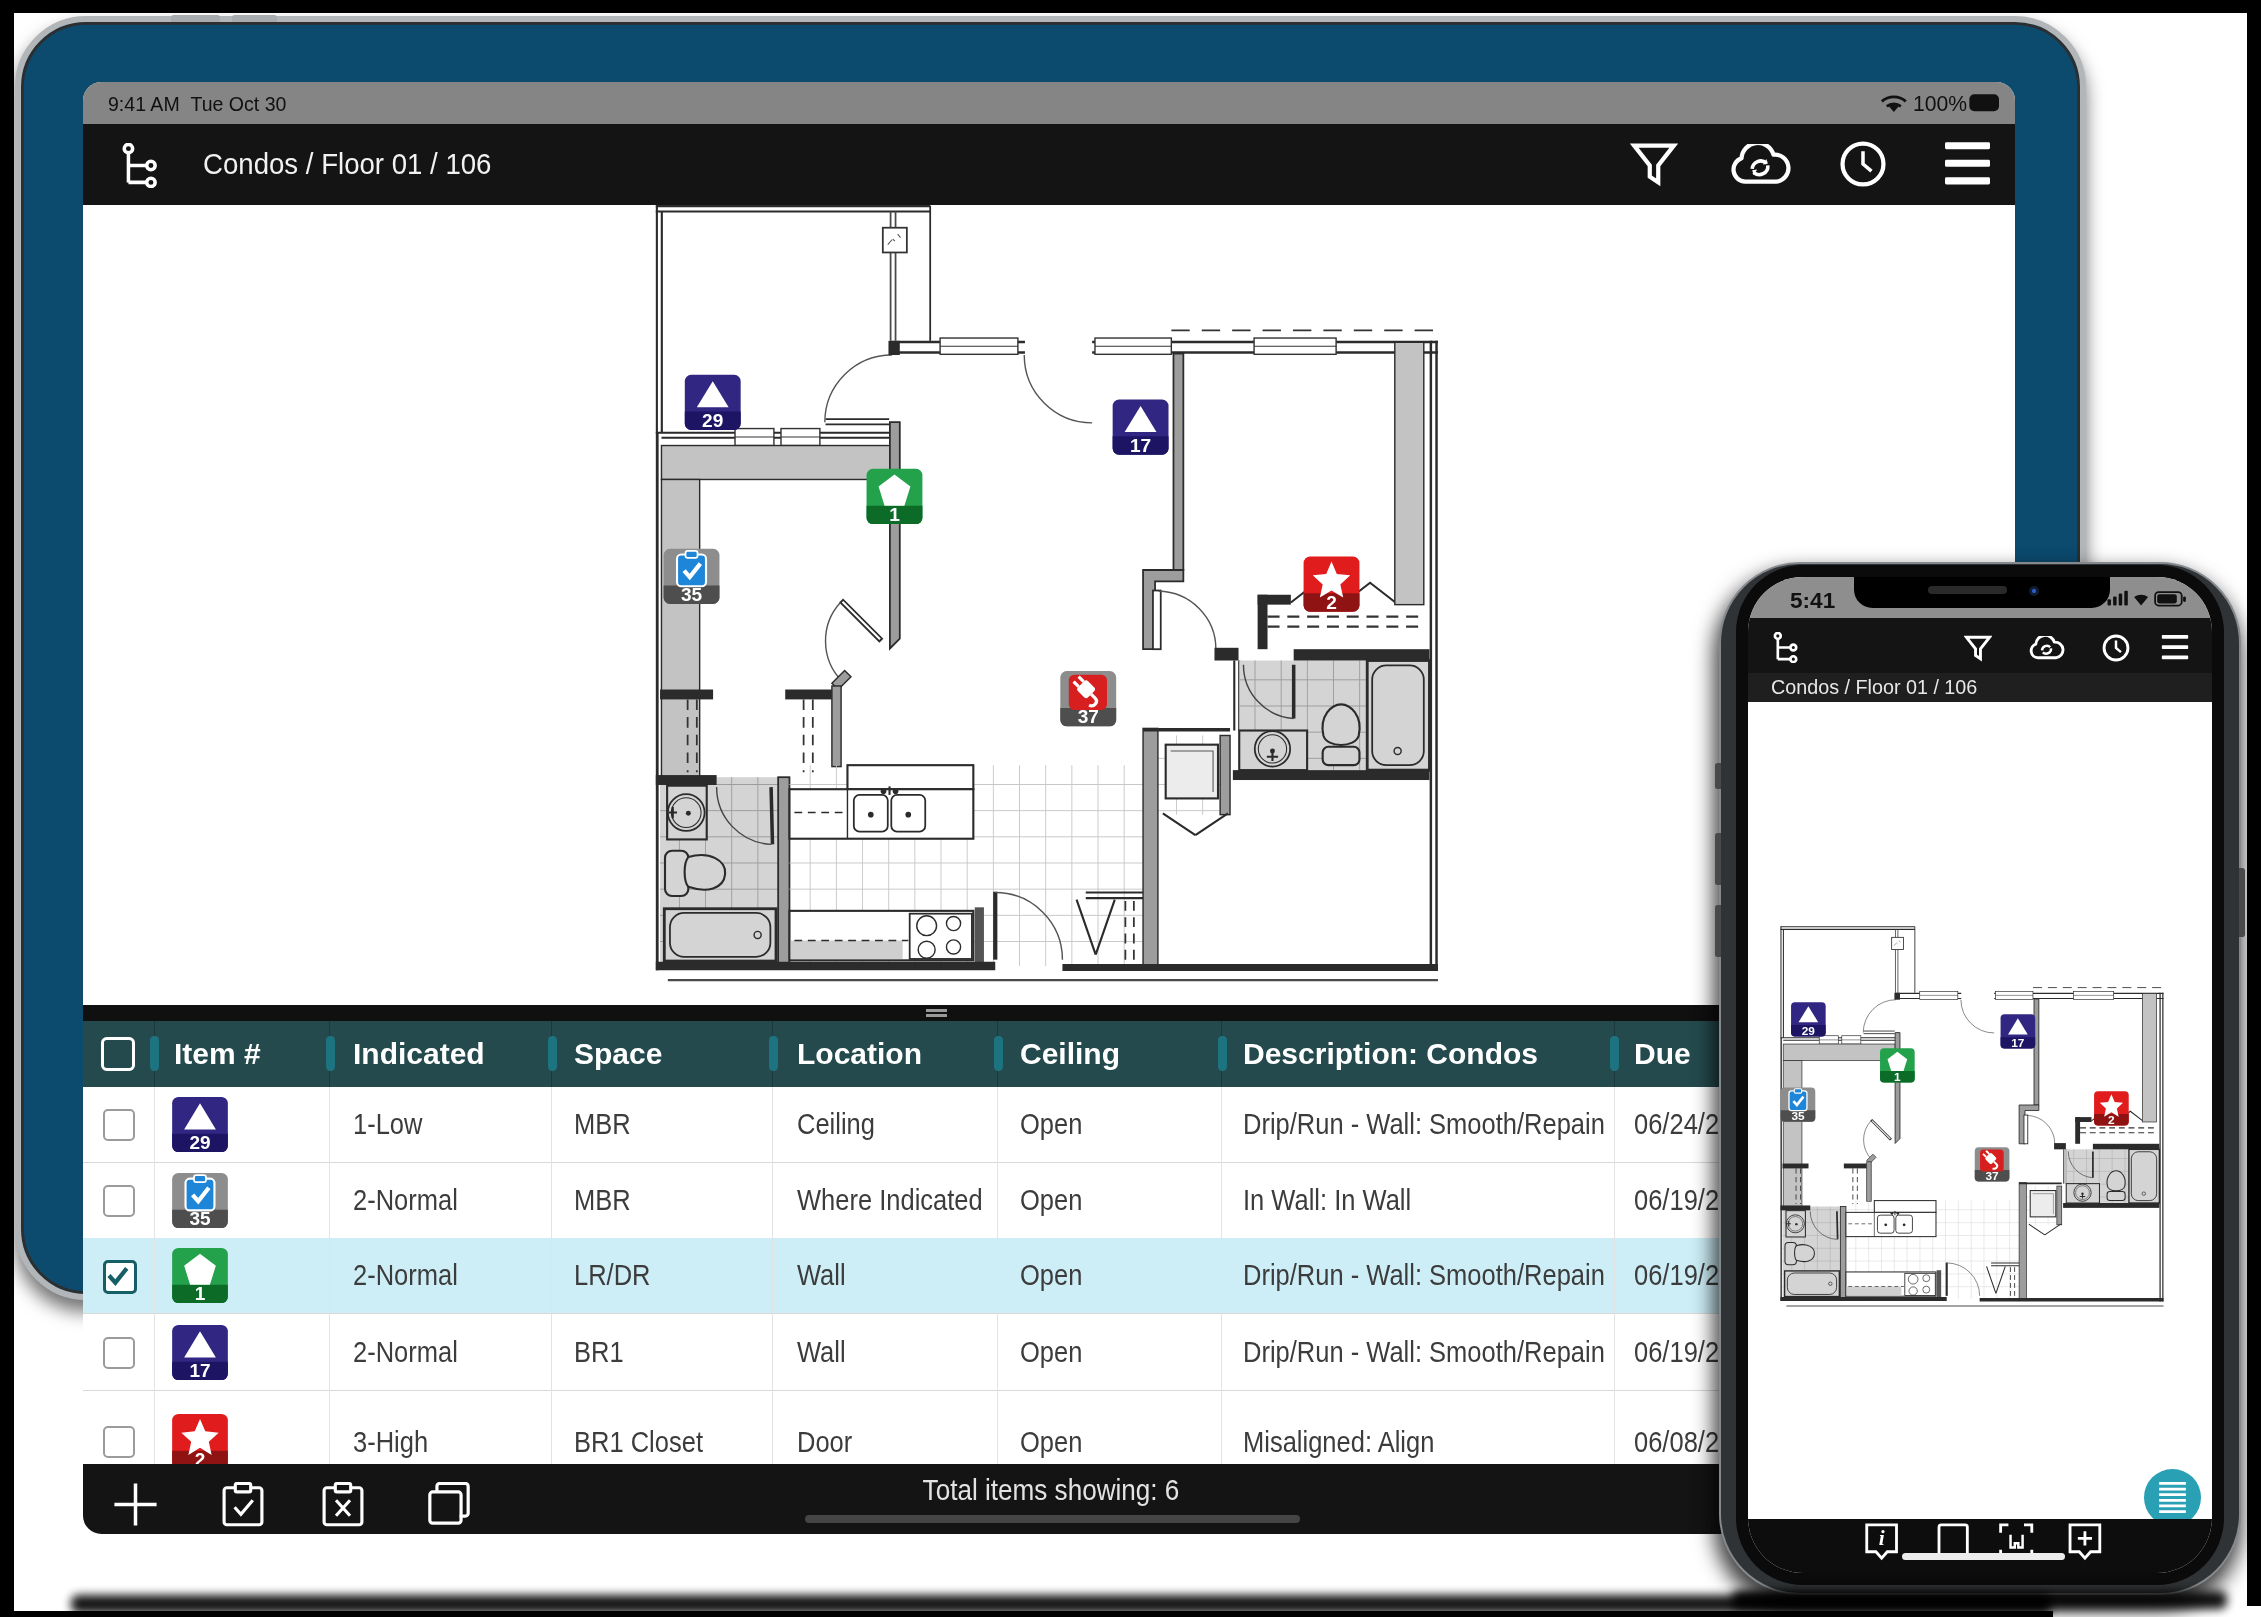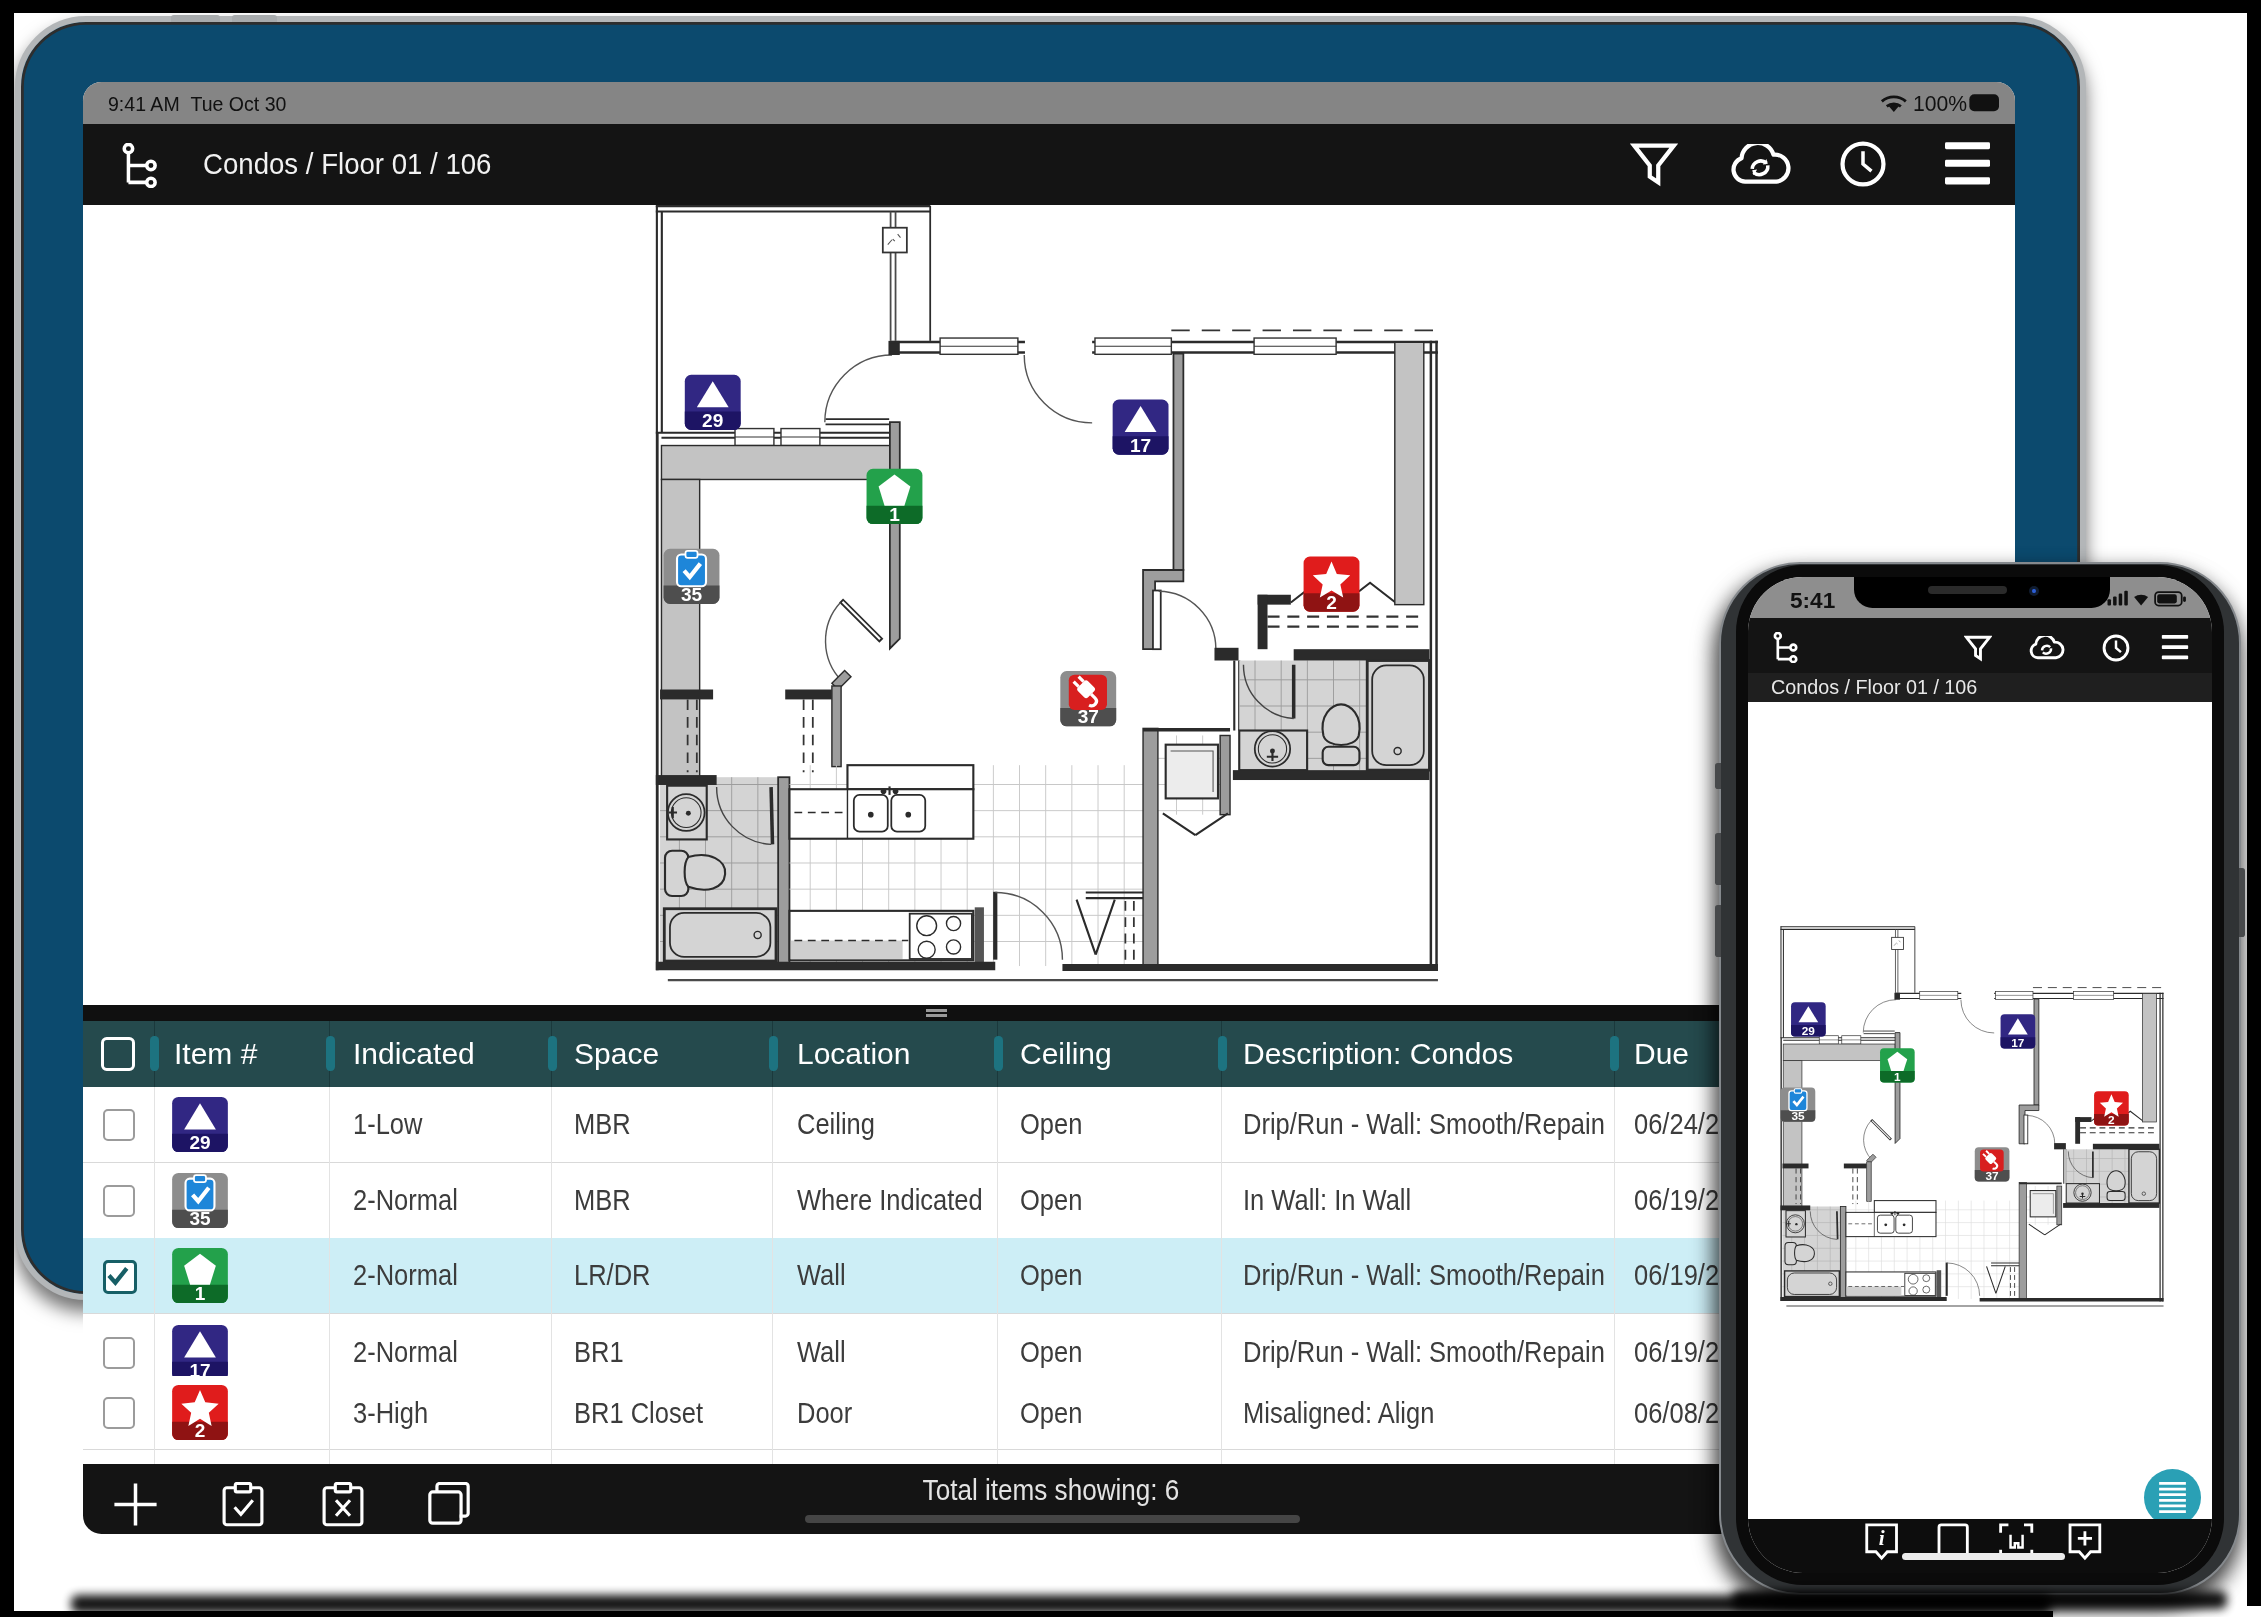--- a/index.html
+++ b/index.html
@@ -15,21 +15,21 @@
   
   #statusbar{position:absolute;left:0;top:0;width:1932px;height:42px;background:#858585;color:#111;}
   #appheader{position:absolute;left:0;top:42px;width:1932px;height:81px;background:#141414;color:#fff;}
   #planarea{position:absolute;left:0;top:123px;width:1932px;height:800px;background:#fff;}
   #dividerbar{position:absolute;left:0;top:923px;width:1932px;height:16.3px;background:#101010;}
   #tablehead{position:absolute;left:0;top:939px;width:1932px;height:66px;background:#254a4d;}
   #tbody{position:absolute;left:0;top:1005px;width:1932px;height:377px;background:#fff;}
   .trow{position:absolute;left:0;width:1932px;height:76px;background:#fff;border-bottom:1.4px solid #d9d9d9;box-sizing:border-box;}
   #toolbar{position:absolute;left:0;top:1382px;width:1932px;height:70px;background:#141414;}
   .cell{position:absolute;top:0;height:74px;line-height:74px;font-size:30px;color:#3c3c3c;white-space:nowrap;display:inline-block;transform:scaleX(0.85);transform-origin:left center;}
-  .hcell{position:absolute;top:0;height:66px;line-height:66px;font-size:30px;font-weight:normal;color:#fff;white-space:nowrap;}
+  .hcell{position:absolute;top:0;height:66px;line-height:66px;font-size:30px;font-weight:bold;color:#fff;white-space:nowrap;}
   .hbar{position:absolute;top:15.6px;width:8.5px;height:35px;border-radius:4.2px;background:#1d7380;}
   .vsep{position:absolute;top:0;height:377px;width:1.4px;background:#e3e3e3;}
   .hsep{position:absolute;top:0;height:66px;width:1.4px;background:#1b393c;}
   .cb{position:absolute;left:20px;width:28px;height:28px;border:2.8px solid #9b9b9b;border-radius:5px;background:#fff;}
   
   #phone{position:absolute;left:1719px;top:562px;width:522px;height:1033px;border-radius:81px;
     background:#303335;border:2.1px solid #85898d;box-sizing:border-box;
     box-shadow:-4.2px 10px 21px rgba(0,0,0,.5), 0 12.7px 21px rgba(0,0,0,.55);}
   #pscreen{position:absolute;left:27px;top:12.7px;width:464px;height:996px;border-radius:55px;
     overflow:hidden;background:#ffffff;box-shadow:0 0 0 12px #0b0b0b;}
@@ -502,21 +502,21 @@
               <use href="#m17"></use>
             </svg>
       <span class="cell" style="left:270px">2-Normal</span>
             <span class="cell" style="left:491px">BR1</span>
       <span class="cell" style="left:714px">Wall</span>
             <span class="cell" style="left:937px">Open</span>
       <span class="cell" style="left:1160px">Drip/Run - Wall: Smooth/Repain</span>
             <span class="cell" style="left:1551px">06/19/20</span>
     </div>
 
-    <div class="trow" style="top:289px;height:74px;padding-left:48px;">
+    <div class="trow" style="top:318px;height:74px;padding-left:48px;">
       <div class="cb" style="top:21px"></div>
       <svg class="abs" style="left:89px;top:9.2px" width="56" height="55" viewBox="0 0 79 78">
               <use href="#m2"></use>
             </svg>
       <span class="cell" style="left:270px">3-High</span>
             <span class="cell" style="left:491px">BR1 Closet</span>
       <span class="cell" style="left:714px">Door</span>
             <span class="cell" style="left:937px">Open</span>
       <span class="cell" style="left:1160px">Misaligned: Align</span>
             <span class="cell" style="left:1551px">06/08/20</span>

